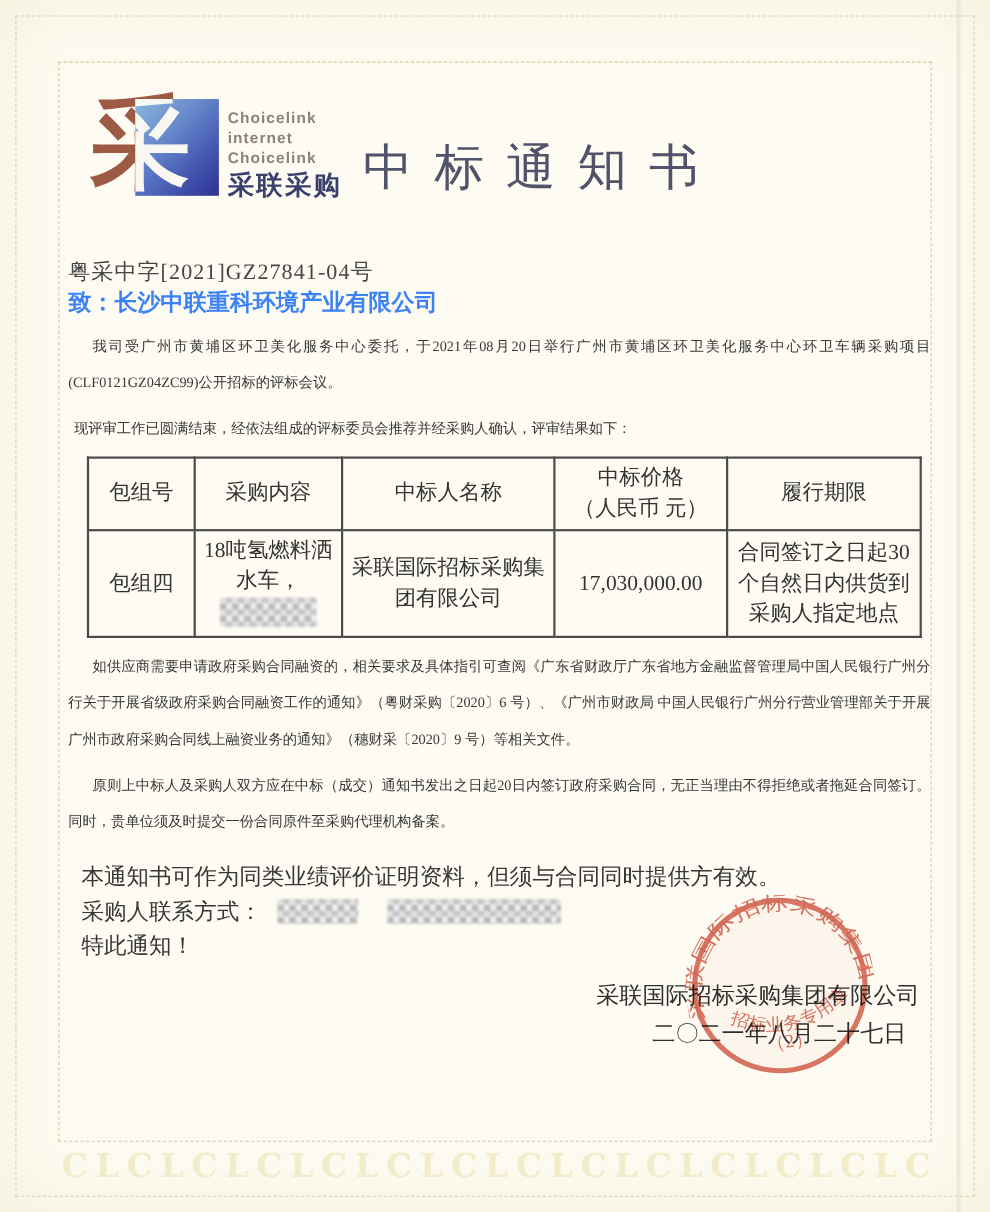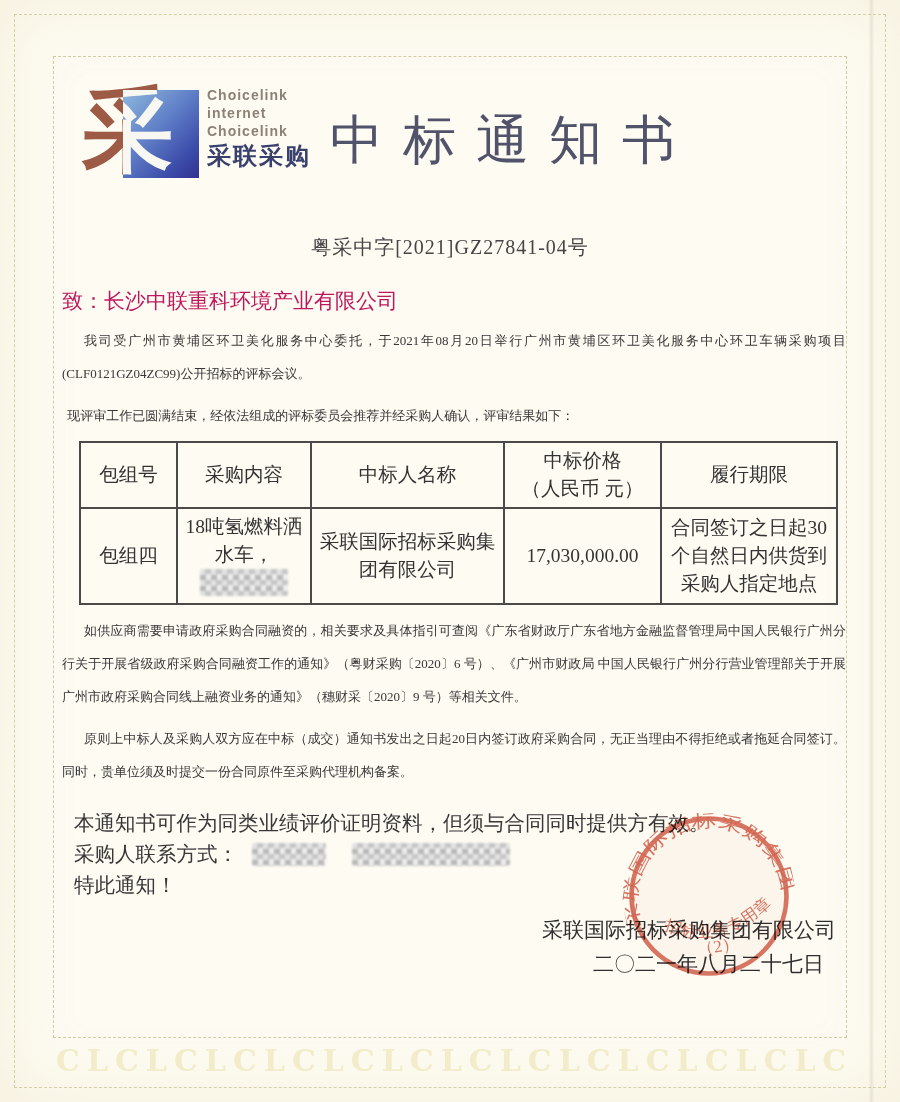--- a/index.html
+++ b/index.html
@@ -42,43 +42,42 @@
     position:absolute; left:61px; top:8px; width:76px; height:88px;
     background:linear-gradient(135deg,#8fb9dd 0%, #5f7ec7 45%, #3b4aa8 80%, #33318f 100%);
     overflow:hidden;
   }
   .logo-glyph-white {
     position:absolute; left:-42px; top:-10px;
     font-family:"DejaVu Serif", serif;
     font-size:92px; line-height:100px; font-weight:bold;
     color:#f8f7f2;
   }
-  .logo-text { position:absolute; left:145px; top:4px; }
+  .logo-text { position:absolute; left:145px; top:16px; }
   .logo-en {
     font-family:"Liberation Sans", sans-serif;
     font-size:14px; line-height:18px; font-weight:bold;
     color:#8d8175; letter-spacing:1px;
   }
   .logo-cn {
     margin-top:0;
     font-size:24px; font-weight:bold; color:#39406e; letter-spacing:2px;
   }
   .doc-title {
-    position:absolute; left:268px; top:23px;
-    font-family:"DejaVu Serif", serif;
-    font-size:53px; color:#50536a; letter-spacing:20px; white-space:nowrap;
+    position:absolute; left:268px; top:40px;
+    font-family:"DejaVu Serif", serif;
+    font-size:45px; color:#50536a; letter-spacing:20px; white-space:nowrap;
   }
   
   .doc-number {
-    margin-top:34px; text-align:center; padding-right:8px;
+    margin-top:34px; text-align:left; padding-right:8px;
     font-size:20px; color:#454545; letter-spacing:1px;
   }
   .to-line {
-    margin-top:26px;
-    font-size:21px; font-weight:normal; color:#be185d;
+    font-size:21px; font-weight:bold; color:#3b82f6;
   }
   .para {
     margin-top:9px;
     font-size:13px; line-height:33px; text-align:justify; color:#373737;
   }
   .indent-2 { text-indent:1.7em; }
   .indent-0 { text-indent:0.4em; }
   
   .award-table {
     margin:9px 0 0 17px; width:757px;

